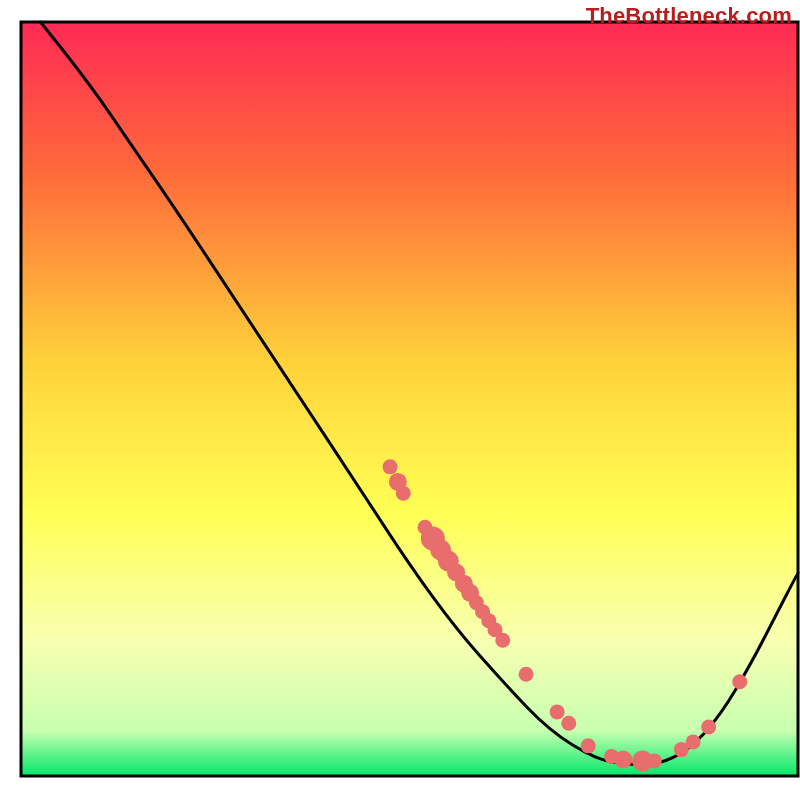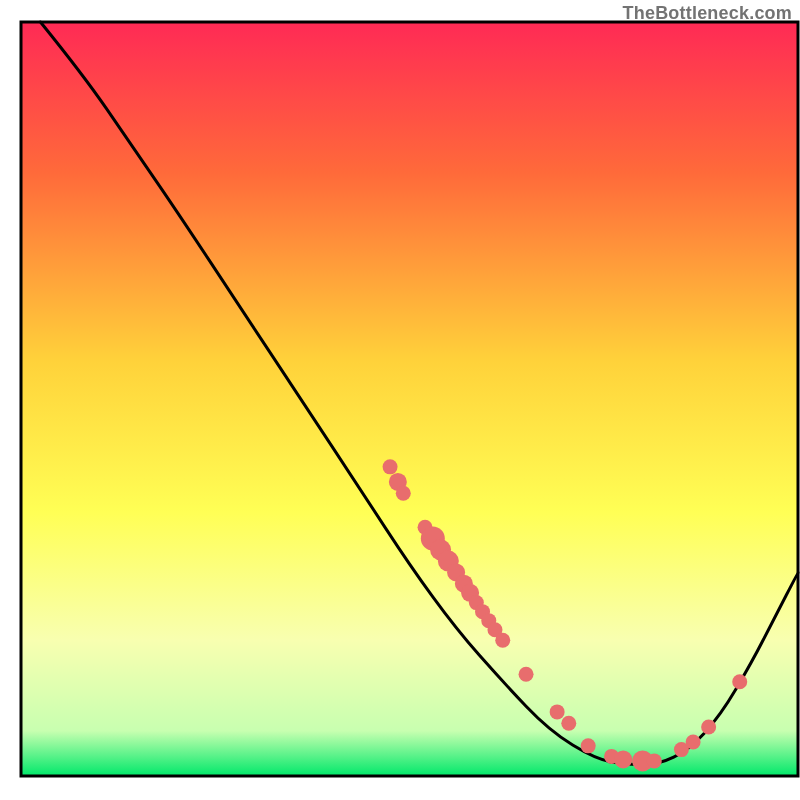--- a/index.html
+++ b/index.html
@@ -12,23 +12,23 @@
   }
   .container {
     position: relative;
     width: 800px;
     height: 800px;
   }
   .watermark {
     position: absolute;
     top: 3px;
     right: 8px;
-    font-size: 18px;
+    font-size: 22px;
     font-weight: bold;
-    color: #737373;
+    color: #b91c1c;
     letter-spacing: 0.2px;
   }
   svg {
     display: block;
   }
 </style>
 </head>
 <body>
 <div class="container">
 

